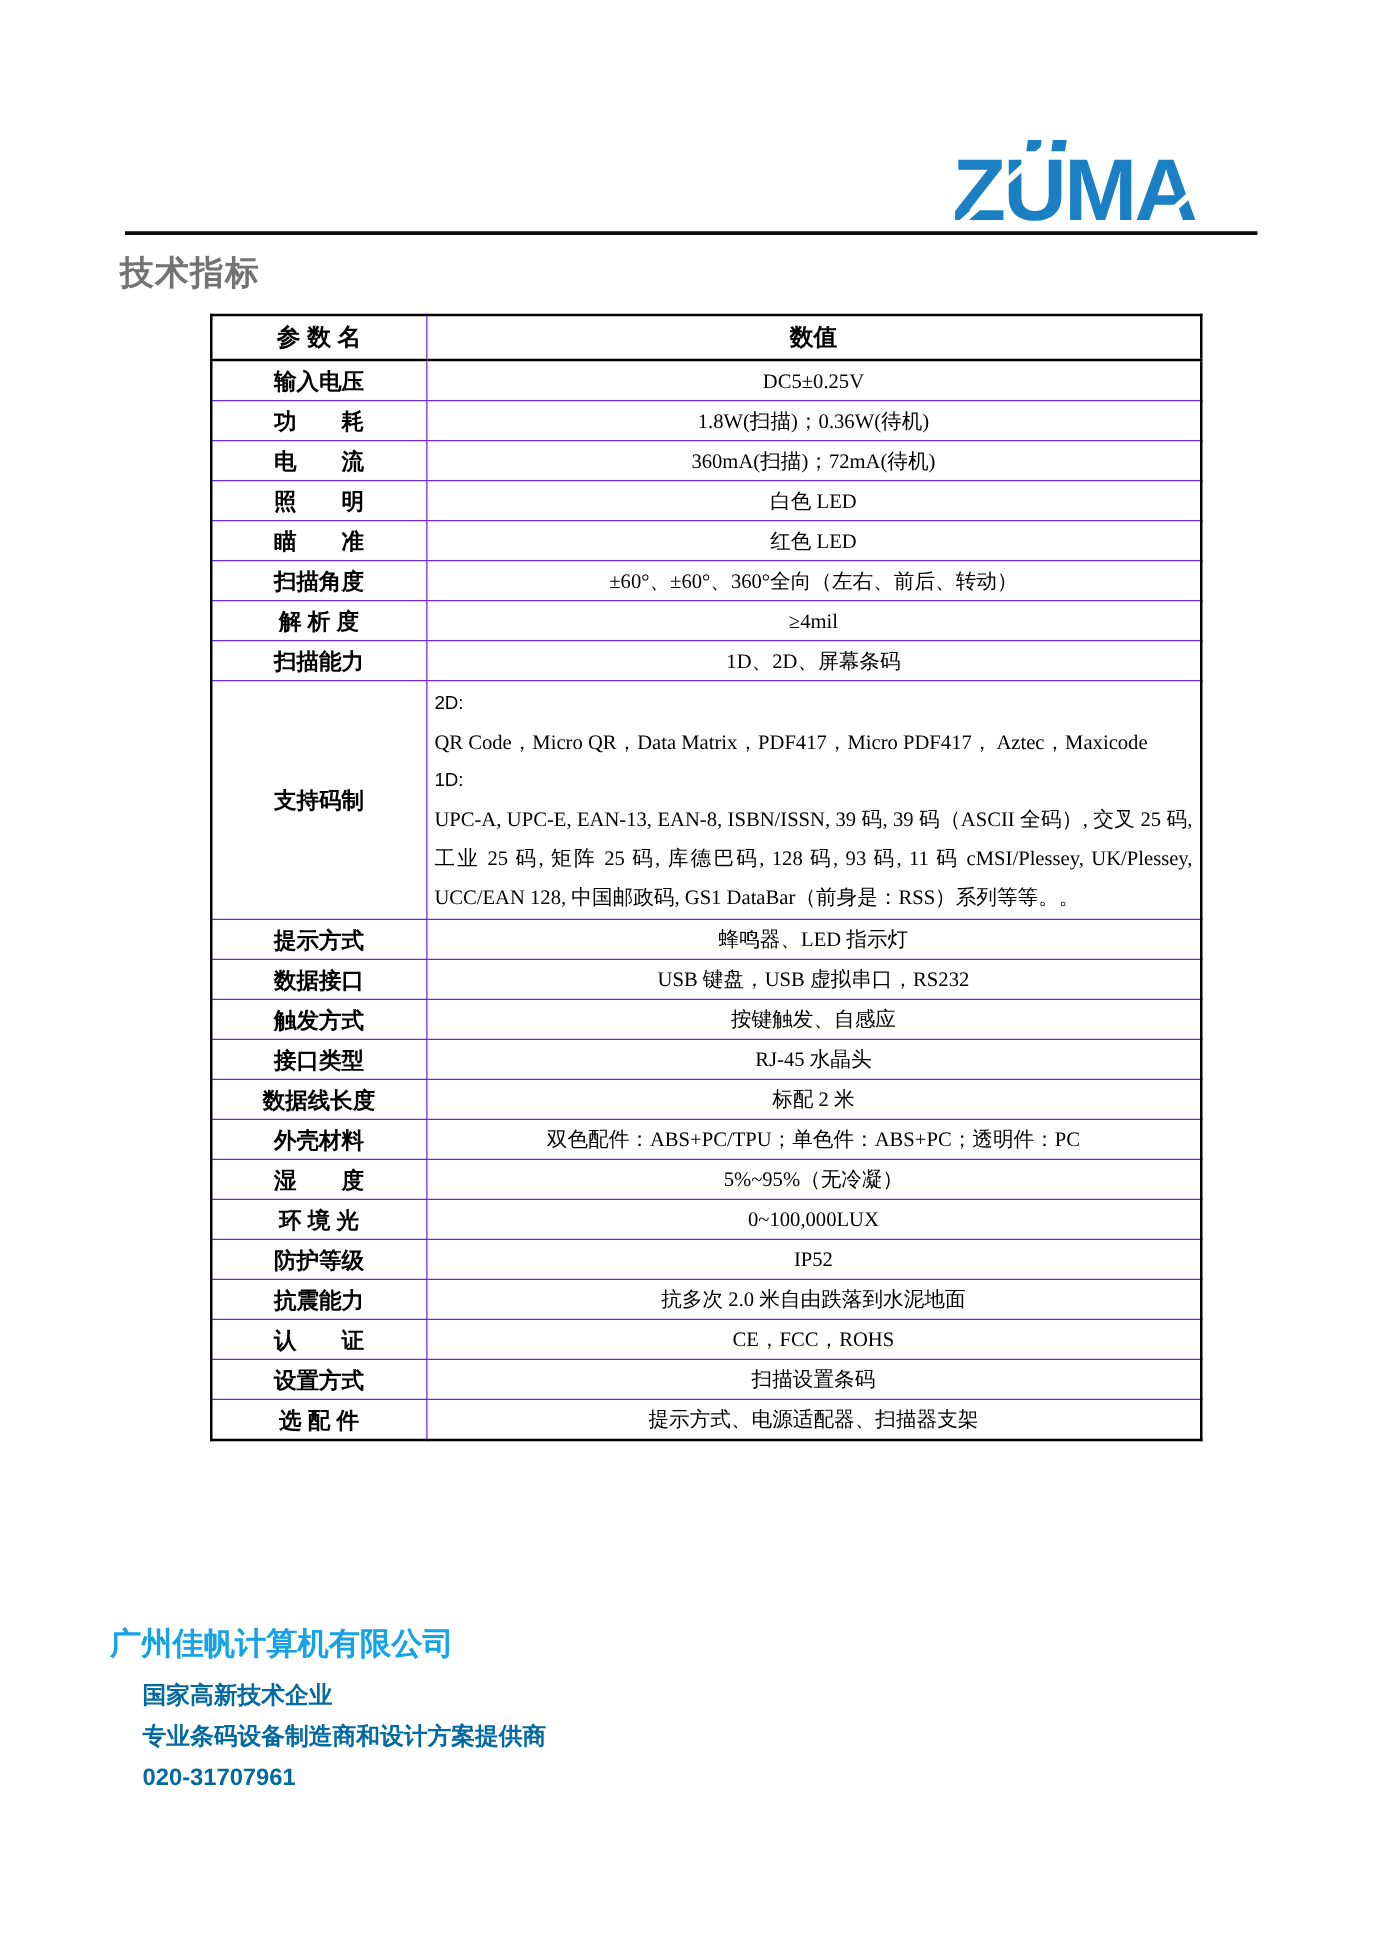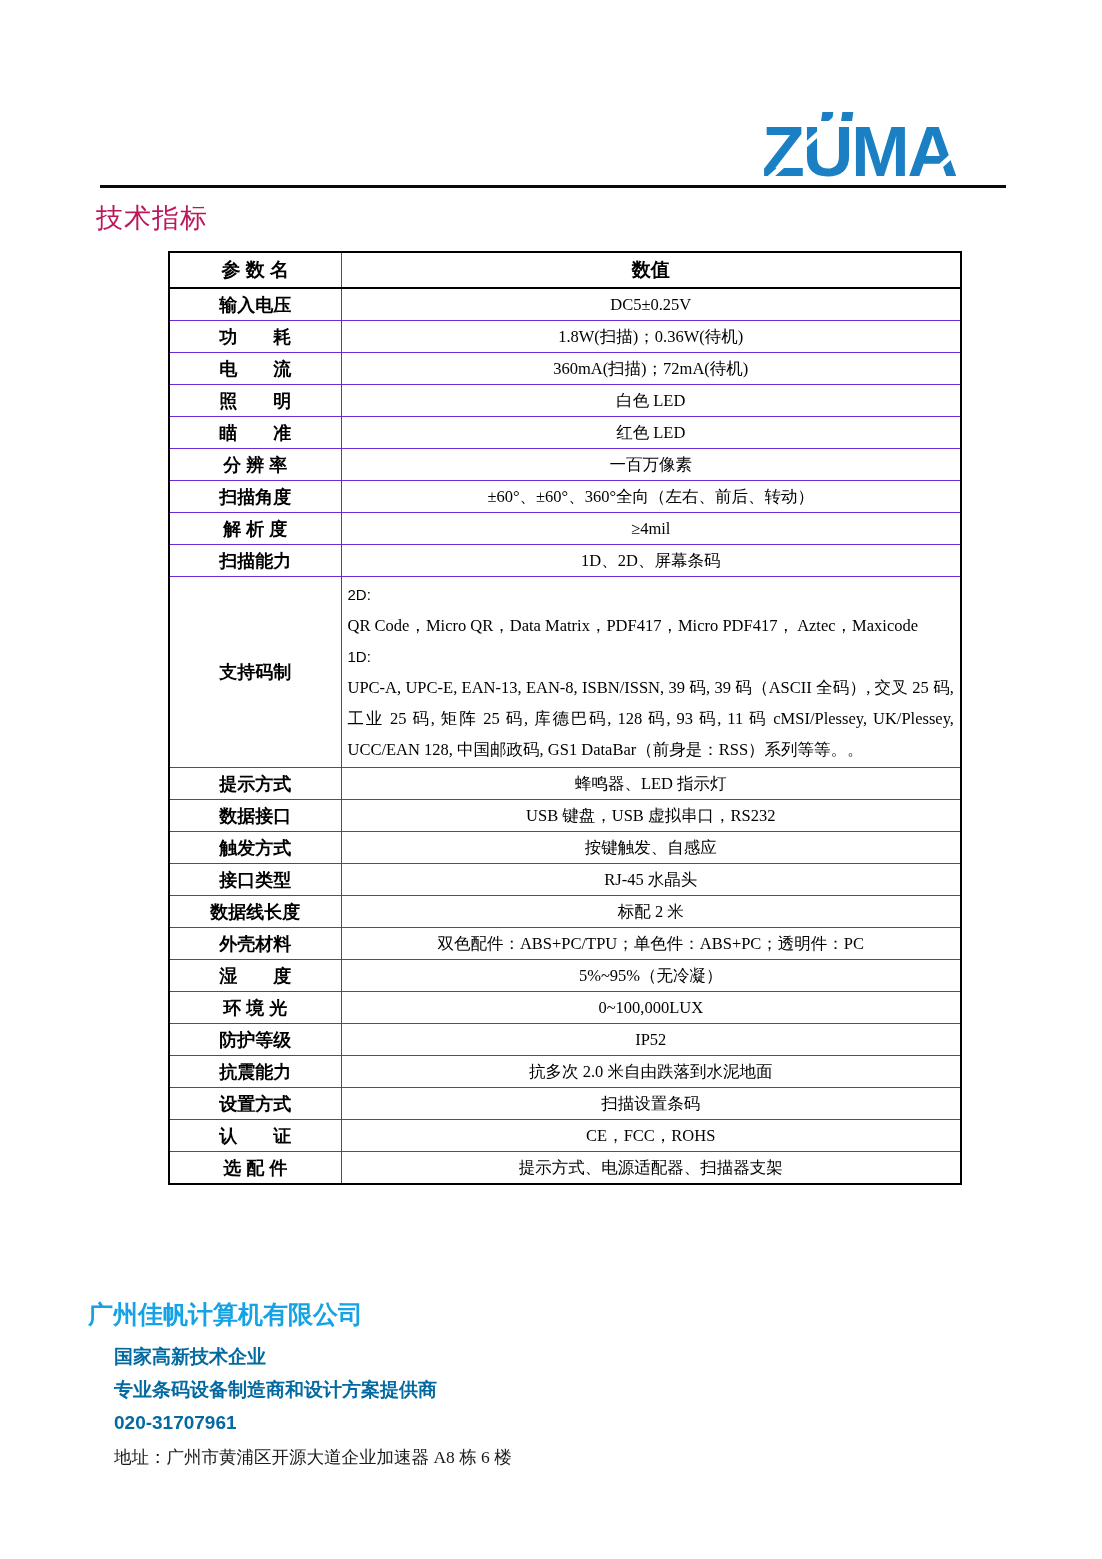--- a/index.html
+++ b/index.html
@@ -9,21 +9,21 @@
     background:#ffffff;
     font-family:"Liberation Sans",sans-serif;
     overflow:hidden;
     margin-top:34px;
   }
   
   .logo{position:absolute;top:66px;right:98px;width:242px;height:84px;}
   .rule{position:absolute;left:100px;top:151px;width:906px;height:3px;background:#0a0a0a;}
   .title{
     position:absolute;left:96px;top:166px;
-    font-size:27px;font-weight:normal;color:#be185d;
+    font-size:27px;font-weight:bold;color:#737373;
     letter-spacing:1px;margin:0;
   }
   
   table.spec{
     position:absolute;left:168px;top:217px;width:794px;
     border-collapse:collapse;table-layout:fixed;
     border:2px solid #000;
   }
   table.spec th,table.spec td{
     border:1px solid #6d28d9;
@@ -115,24 +115,20 @@
   <tr>
     <td class="label">照　　明</td>
     <td class="value">白色 LED</td>
   </tr>
 
   <tr>
     <td class="label">瞄　　准</td>
     <td class="value">红色 LED</td>
   </tr>
 
-  <tr>
-    <td class="label">分 辨 率</td>
-    <td class="value">一百万像素</td>
-  </tr>
 
   <tr>
     <td class="label">扫描角度</td>
     <td class="value">±60°、±60°、360°全向（左右、前后、转动）</td>
   </tr>
 
 
   <tr>
     <td class="label">解 析 度</td>
     <td class="value">≥4mil</td>
@@ -196,37 +192,36 @@
     <td class="label">防护等级</td>
     <td class="value">IP52</td>
   </tr>
 
   <tr>
     <td class="label">抗震能力</td>
     <td class="value">抗多次 2.0 米自由跌落到水泥地面</td>
   </tr>
 
   <tr>
+    <td class="label">认　　证</td>
+    <td class="value">CE，FCC，ROHS</td>
+  </tr>
+
+  <tr>
     <td class="label">设置方式</td>
     <td class="value">扫描设置条码</td>
-  </tr>
-
-  <tr>
-    <td class="label">认　　证</td>
-    <td class="value">CE，FCC，ROHS</td>
   </tr>
 
   <tr>
     <td class="label">选 配 件</td>
     <td class="value">提示方式、电源适配器、扫描器支架</td>
   </tr>
 </tbody>
   </table>
 
   <div class="company">广州佳帆计算机有限公司</div>
   <div class="footer-lines">
     <div class="f-bold">国家高新技术企业</div>
     <div class="f-bold">专业条码设备制造商和设计方案提供商</div>
     <div class="f-bold">020-31707961</div>
-    <div class="f-addr">地址：广州市黄浦区开源大道企业加速器 A8 栋 6 楼</div>
   </div>
 
 </div>
 
 </body></html>

